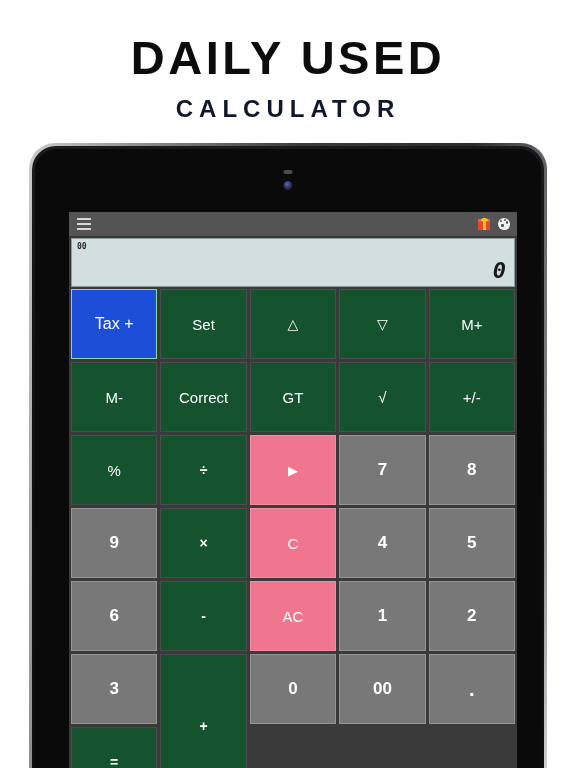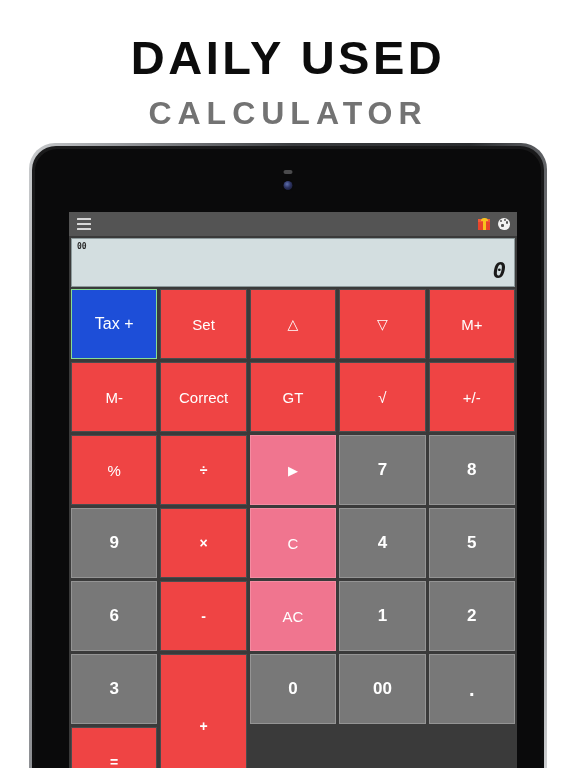--- a/index.html
+++ b/index.html
@@ -17,21 +17,21 @@
     display: flex; flex-direction: column; align-items: center; justify-content: flex-start;
     padding-top: 34px;
   }
   .headline-main {
     font-size: 47px; font-weight: bold; color: #0c0c0c;
     letter-spacing: 3.5px; line-height: 1.0;
     font-family: "Liberation Sans", sans-serif;
   }
   .headline-sub {
     margin-top: 16px;
-    font-size: 32px; font-weight: bold; color: #737373;
+    font-size: 24px; font-weight: bold; color: #0f172a;
     letter-spacing: 6px; line-height: 1.0;
   }
 
   
   .tablet {
     position: absolute; left: 29px; top: 143px;
     width: 518px; height: 640px;
     border-radius: 26px 26px 0 0;
     background: linear-gradient(100deg, #c9cbcd 0%, #9a9ca0 14%, #6e7074 26%, #3a3c3f 42%, #2a2c2f 70%, #8f9195 93%, #d2d4d6 100%);
     padding: 3px 3px 0 3px;
@@ -120,21 +120,21 @@
     gap: 3px;
     background: #3a3a3a;
   }
   .key {
     display: flex; align-items: center; justify-content: center;
     color: #ffffff; font-size: 15px;
     border: 1px solid rgba(255,255,255,0.18);
     user-select: none;
     cursor: pointer;
   }
-  .key.dark   { background: #ef4444; border-color: #4a4c4e; }
+  .key.dark   { background: #14532d; border-color: #4a4c4e; }
   .key.green  { background: #1d4ed8; border-color: #86dd93; font-size: 16px; }
   .key.gray   { background: #787878; border-color: #949494; font-weight: bold; font-size: 17px; }
   .key.pink   { background: #f0758f; border-color: #f48ca2; font-size: 15px; }
   .key.span2  { grid-row: span 2; }
   .key.tri    { font-size: 14px; }
   .key.small  { font-size: 13px; }
   .key.dot    { font-size: 20px; font-weight: bold; }
   .key.op     { font-size: 14px; font-weight: bold; }
 </style>
 </head>

